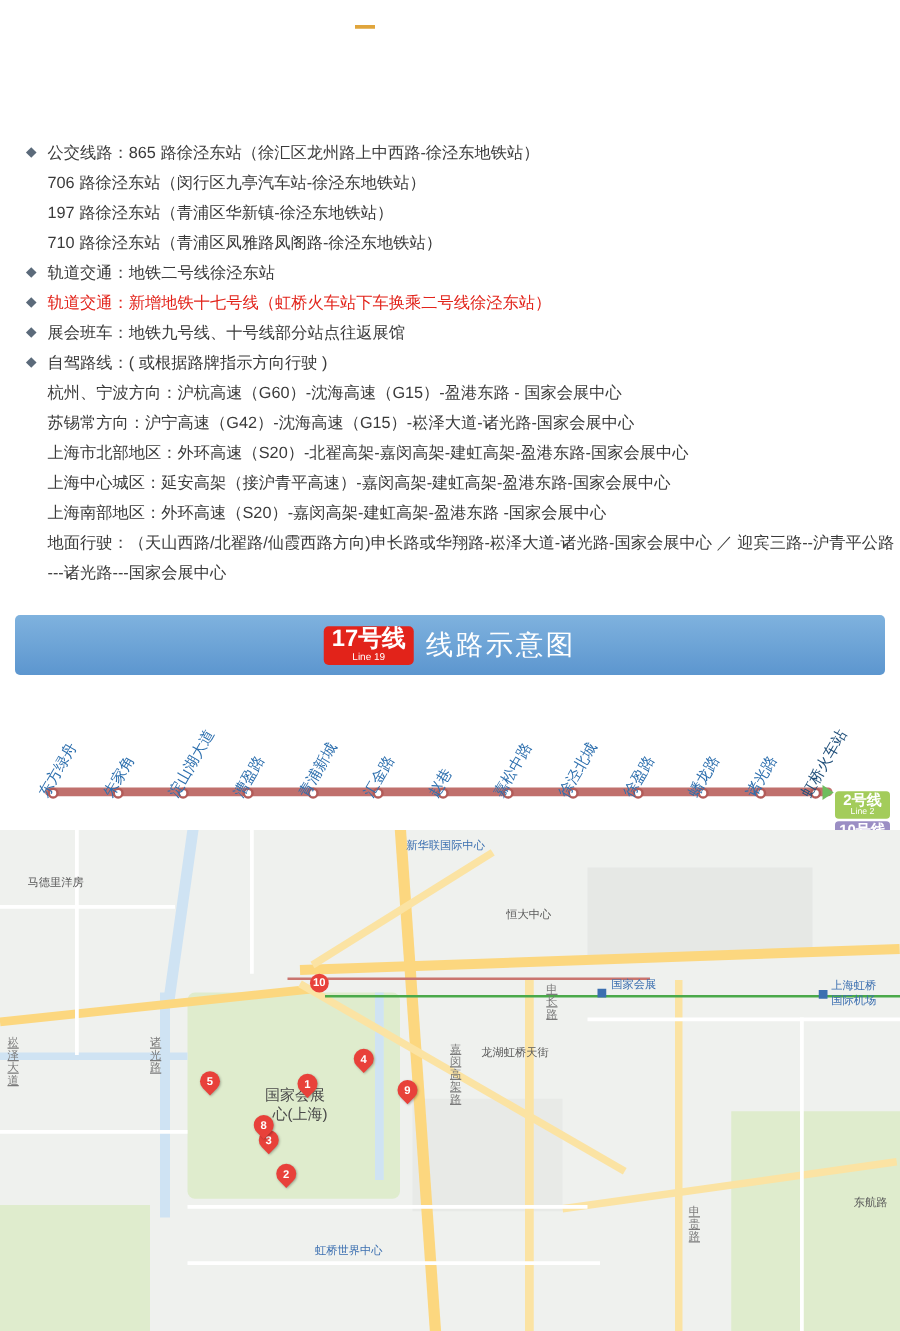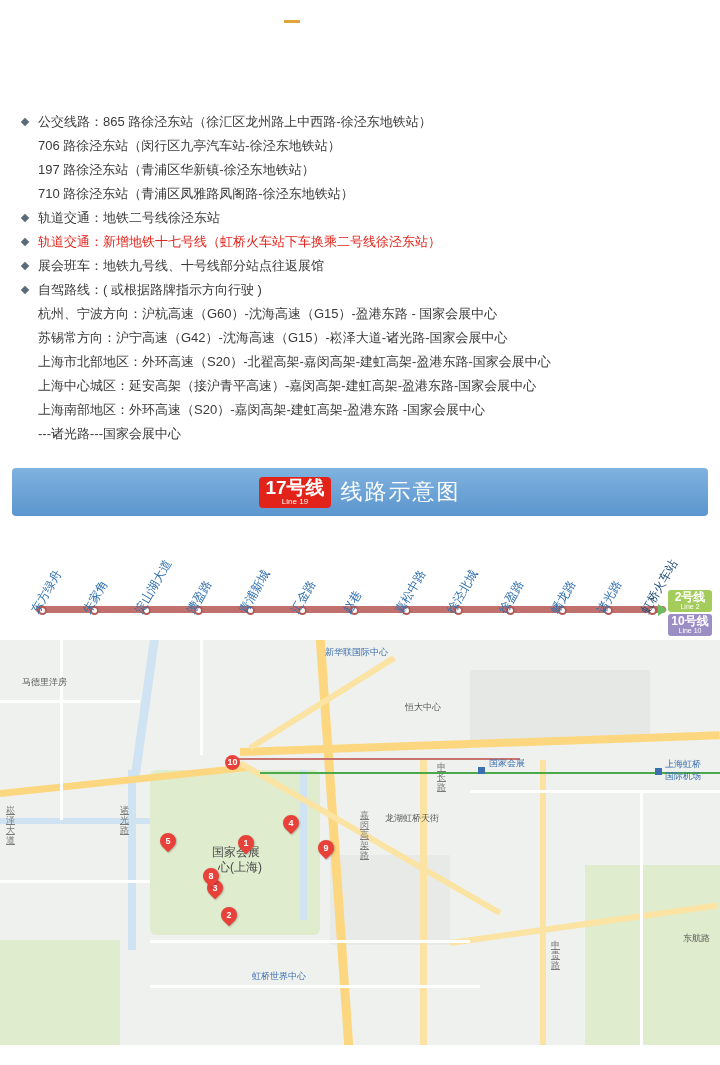--- a/index.html
+++ b/index.html
@@ -168,21 +168,21 @@
   }
   .end-badge .big {
     font-size: 12px;
     font-weight: bold;
     display: block;
   }
   .end-badge .small {
     font-size: 7px;
     display: block;
   }
-  .eb-2 { background: #a3cc5b; }
+  .eb-2 { background: #a3cc5b; margin-top: 19px; }
   .eb-10 { background: #9b8ec4; }
   .arrow {
     position: absolute;
     left: 658px;
     top: 82px;
     width: 0; height: 0;
     border-top: 6px solid transparent;
     border-bottom: 6px solid transparent;
     border-left: 9px solid #6ebd5e;
   }
@@ -321,20 +321,21 @@
   </div>
 
   <div class="info-block">
     <span class="bullet"></span>
     <div class="line">自驾路线：( 或根据路牌指示方向行驶 )</div>
     <div class="line">杭州、宁波方向：沪杭高速（G60）-沈海高速（G15）-盈港东路 -  国家会展中心</div>
     <div class="line">苏锡常方向：沪宁高速（G42）-沈海高速（G15）-崧泽大道-诸光路-国家会展中心</div>
     <div class="line">上海市北部地区：外环高速（S20）-北翟高架-嘉闵高架-建虹高架-盈港东路-国家会展中心</div>
     <div class="line">上海中心城区：延安高架（接沪青平高速）-嘉闵高架-建虹高架-盈港东路-国家会展中心</div>
     <div class="line">上海南部地区：外环高速（S20）-嘉闵高架-建虹高架-盈港东路 -国家会展中心</div>
+    <div class="line">地面行驶：（天山西路/北翟路/仙霞西路方向)申长路或华翔路-崧泽大道-诸光路-国家会展中心 ／ 迎宾三路--沪青平公路</div>
     <div class="line">---诸光路---国家会展中心</div>
   </div>
 
 </div>
 
 <div class="section-bar">
   <div class="line-badge">
     <span class="big">17号线</span>
     <span class="small">Line 19</span>
   </div>
@@ -416,21 +417,21 @@
   <div class="road" style="left:150px;top:345px;width:330px;height:3px"></div>
   <div class="road" style="left:470px;top:150px;width:250px;height:3px"></div>
   <div class="road" style="left:640px;top:150px;width:3px;height:255px"></div>
 
   <div class="rail-green" style="left:260px;top:132px;width:460px"></div>
   <div class="rail-red" style="left:230px;top:118px;width:290px"></div>
 
   <div class="station-sq" style="left:478px;top:127px"></div>
   <div class="station-sq" style="left:655px;top:128px"></div>
 
-  <div class="metro-dot" style="left:225px;top:115px">10</div>
+  <div class="metro-dot" style="left:248px;top:115px">10</div>
 
   <div class="map-poi venue" style="left:212px;top:205px">国家会展</div>
   <div class="map-poi venue" style="left:218px;top:220px">心(上海)</div>
 
   <div class="map-pin" style="left:238px;top:195px">
       <span>1</span>
     </div>
   <div class="map-pin" style="left:221px;top:267px">
       <span>2</span>
     </div>

